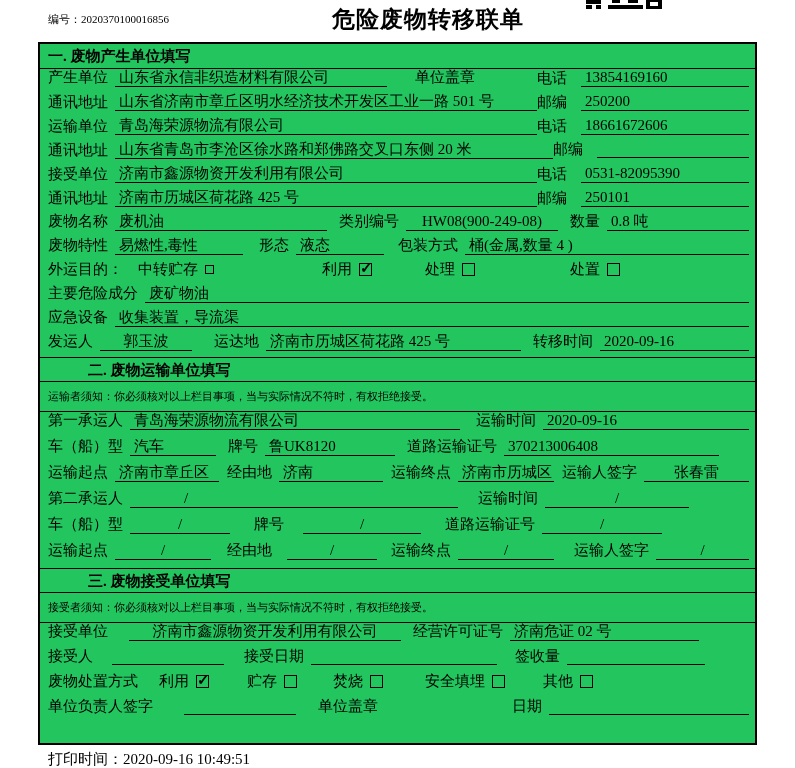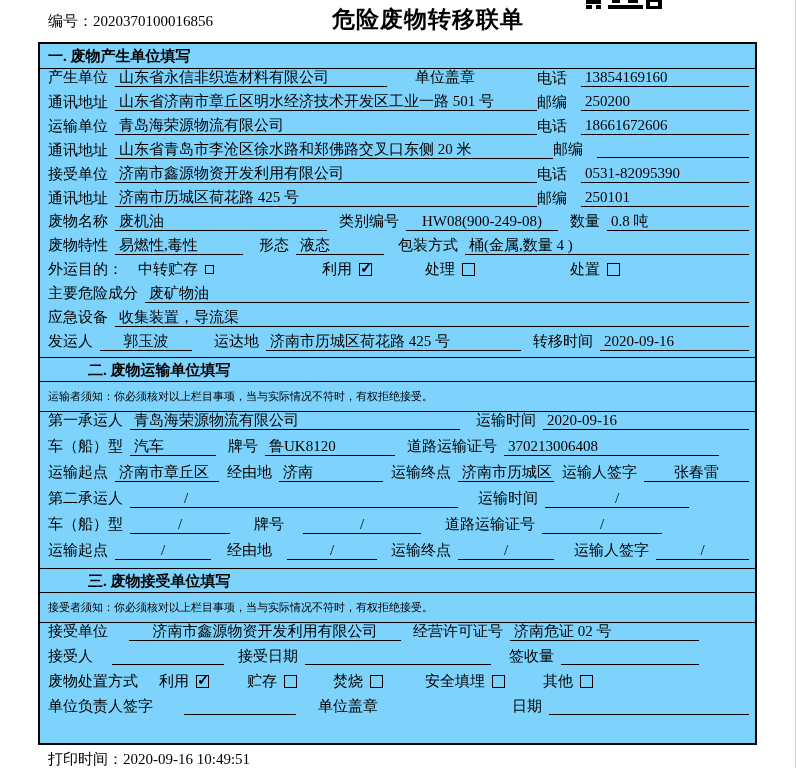--- a/index.html
+++ b/index.html
@@ -2,27 +2,27 @@
 <html><head>
 <meta charset="utf-8">
 <style>
   * { box-sizing: border-box; margin: 0; padding: 0; }
   html,body { width:796px; height:768px; background:#ffffff; overflow:hidden;
     font-family:"Liberation Serif","DejaVu Serif",serif; color:#000; font-size:15px; }
   .page { position:relative; width:796px; height:768px; border-right:1px solid #cfcfcf; }
 
   
   .doc-header { position:absolute; top:0; left:0; width:100%; height:42px; }
-  .serial { position:absolute; left:48px; top:12px; font-size:15px; white-space:nowrap; }
+  .serial { position:absolute; left:48px; top:12px; font-size:11px; white-space:nowrap; }
   .doc-title { position:absolute; left:332px; top:4px; font-size:23px; font-weight:bold; letter-spacing:1px; white-space:nowrap; }
   .qr-frag { position:absolute; left:586px; top:0; }
 
   
   .form-table { position:absolute; left:38px; top:42px; width:719px; height:703px;
-    border:2px solid #000; background:#7dd3fc; display:flex; flex-direction:column; }
+    border:2px solid #000; background:#22c55e; display:flex; flex-direction:column; }
 
   .sec-header { height:25px; font-weight:bold; font-size:15px; padding:3px 8px 0 8px;
     border-bottom:1.5px solid #000; }
   .sec-header.mid { border-top:1.5px solid #000;padding-left:48px; }
 
   .row { display:flex; align-items:flex-start; height:24px; padding:0 6px 3px 8px; }
   .s2 .row { height:26px; }
   .s3 .row { height:25px; }
   .notice-row { height:30px; padding:7px 8px 0 8px; border-bottom:1px solid #000; font-size:11px; }
 
@@ -259,21 +259,21 @@
       <div class="row">
         <span class="lbl">接受单位</span>
         <span class="ul ctr" style="width:272px;margin-left:14px">济南市鑫源物资开发利用有限公司</span>
         <span class="lbl" style="margin-left:12px">经营许可证号</span>
         <span class="ul grow" style="margin-right:50px">济南危证 02 号</span>
       </div>
 
       <div class="row">
         <span class="lbl">接受人</span>
         <span class="ul" style="width:112px;margin-left:12px"></span>
-        <span class="lbl" style="margin-left:14px">接受日期</span>
+        <span class="lbl" style="margin-left:20px">接受日期</span>
         <span class="ul" style="width:186px"></span>
         <span class="lbl" style="margin-left:18px">签收量</span>
         <span class="ul" style="width:138px"></span>
       </div>
 
       <div class="row">
         <span class="lbl">废物处置方式</span>
         <span class="cb-item" style="margin-left:14px">
             <span>利用</span>
             <span class="cb checked"></span>

